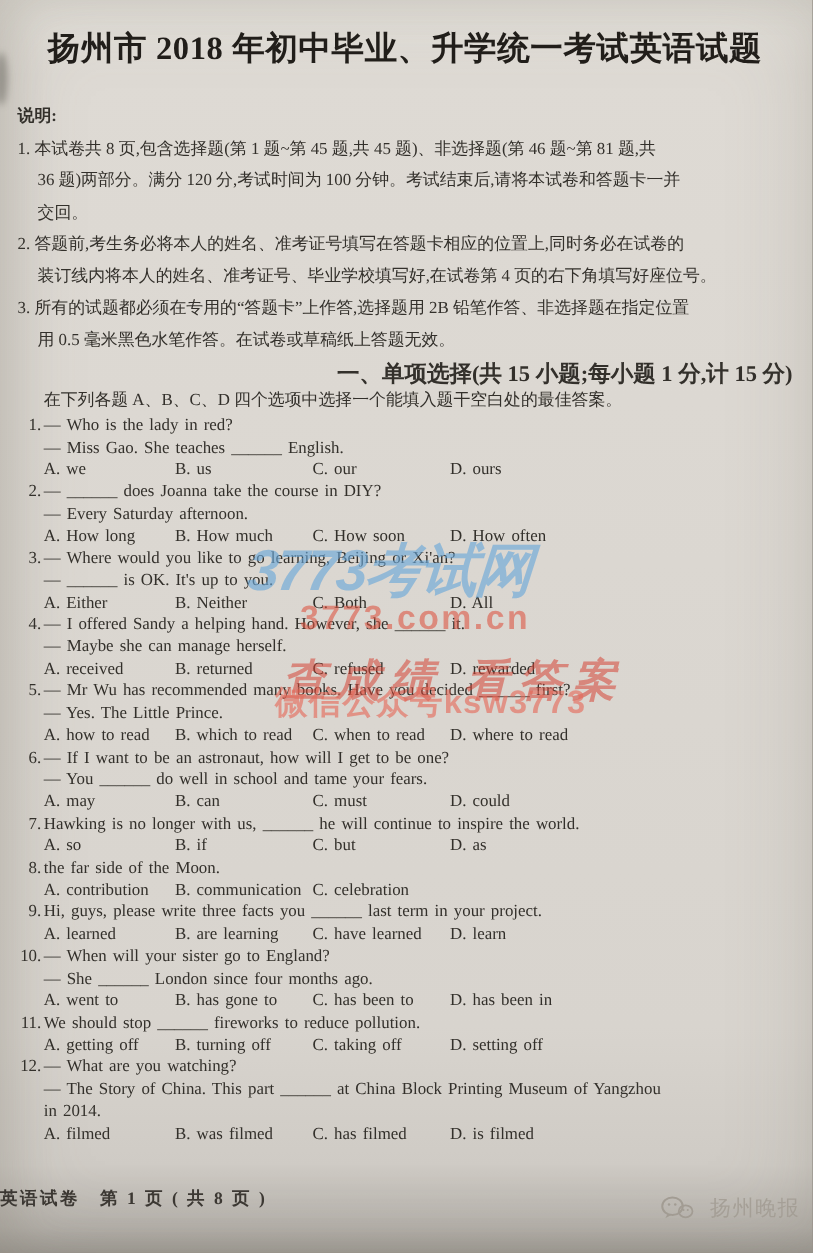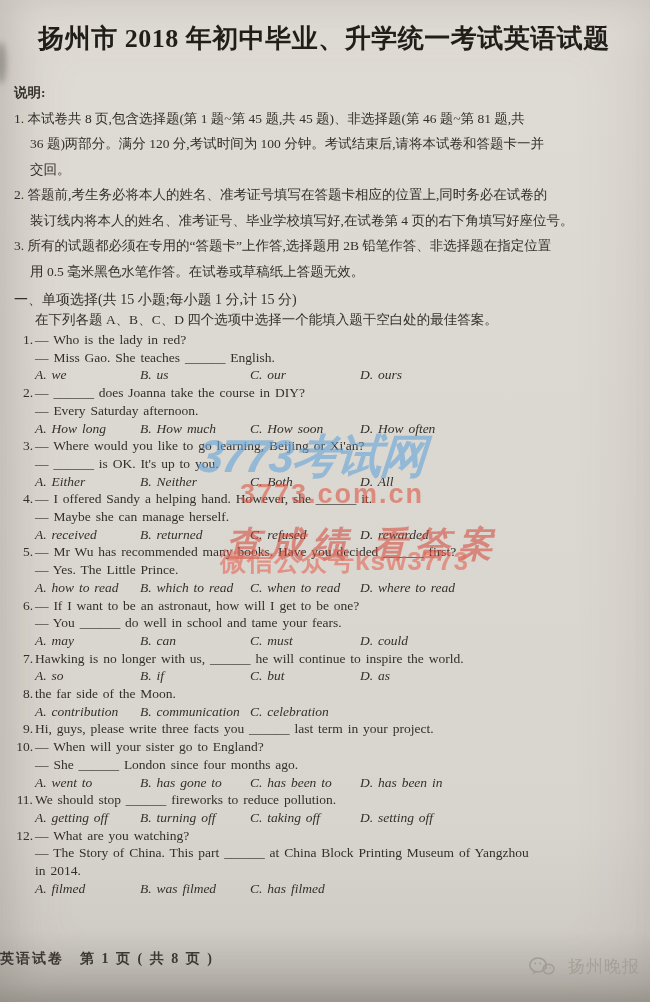--- a/index.html
+++ b/index.html
@@ -14,27 +14,27 @@
     color:#33302b;
   }
   .smudge{position:absolute;left:-4px;top:42px;width:10px;height:42px;background:#6f6c65;border-radius:50%;filter:blur(3px);opacity:.55;}
   .content{position:absolute;top:0;left:0;right:0;padding:0 16px 0 14px;}
   .title{margin-top:22px;text-align:center;font-size:26px;font-weight:bold;color:#211e1a;letter-spacing:.5px;line-height:34px;}
   .instructions{margin-top:24px;font-size:13.5px;line-height:25.5px;}
   .instr-label{font-weight:bold;}
   .instr-item .l0{padding-left:0;}
   .instr-item .lx{padding-left:16px;}
   .section{margin-top:5px;font-size:13.5px;}
-  .section-heading{font-weight:normal;font-size:14px;line-height:21px;}
+  .section-heading{font-weight:bold;font-size:18px;line-height:21px;text-align:right;}
   .section-sub{padding-left:21px;line-height:19px;}
   .questions{margin-top:2px;font-size:13.5px;line-height:17.7px;word-spacing:1.5px;}
   .q{position:relative;}
   .qline{padding-left:21px;position:relative;}
   .qnum{position:absolute;left:0;width:19px;text-align:right;}
-  .opts{display:grid;grid-template-columns:105px 110px 110px auto;padding-left:21px;font-style:italic;}
+  .opts{display:grid;grid-template-columns:105px 110px 110px auto;padding-left:21px;}
   .wm{position:absolute;pointer-events:none;white-space:nowrap;}
   .wm-blue{left:198px;top:426px;font-size:46px;font-weight:bold;font-style:italic;font-family:"Liberation Sans","DejaVu Sans",sans-serif;color:rgba(104,166,216,.62);letter-spacing:-2px;transform:skewX(-4deg);}
   .wm-domain{left:240px;top:479px;font-size:27px;font-weight:bold;color:rgba(221,82,64,.58);letter-spacing:2px;font-family:"Liberation Sans","DejaVu Sans",sans-serif;}
   .wm-slogan{left:226px;top:505px;font-size:35px;font-weight:600;font-style:italic;color:rgba(213,70,55,.55);letter-spacing:8px;margin-top:16px;}
   .wm-wechat{left:220px;top:544px;font-size:26px;color:rgba(229,105,88,.62);letter-spacing:1px;font-family:"Liberation Sans","DejaVu Sans",sans-serif;font-weight:bold;}
   .footer-center{position:absolute;bottom:34px;left:0;right:40px;text-align:left;font-size:14px;font-weight:bold;color:#3c3833;letter-spacing:2px;}
   .footer-logo{position:absolute;right:10px;bottom:24px;display:flex;align-items:center;gap:12px;color:#a29c93;}
   .footer-logo-text{font-size:17px;letter-spacing:1px;opacity:.85;}
 </style>
 </head>
@@ -151,20 +151,26 @@
         <div class="qline">the far side of the Moon.</div>
         <div class="opts">
           <span>A. contribution</span>
           <span>B. communication</span>
           <span>C. celebration</span>
         </div>
       </div>
 
       <div class="q">
         <div class="qline"><span class="qnum">9.</span><span>Hi, guys, please write three facts you ______ last term in your project.</span></div>
+        <div class="opts">
+          <span>A. learned</span>
+          <span>B. are learning</span>
+          <span>C. have learned</span>
+          <span>D. learn</span>
+        </div>
       </div>
 
       <div class="q">
         <div class="qline"><span class="qnum">10.</span><span>— When will your sister go to England?</span></div>
         <div class="qline">— She ______ London since four months ago.</div>
         <div class="opts">
           <span>A. went to</span>
           <span>B. has gone to</span>
           <span>C. has been to</span>
           <span>D. has been in</span>
@@ -182,20 +188,21 @@
       </div>
 
       <div class="q">
         <div class="qline"><span class="qnum">12.</span><span>— What are you watching?</span></div>
         <div class="qline">— The Story of China. This part ______ at China Block Printing Museum of Yangzhou</div>
         <div class="qline">in 2014.</div>
         <div class="opts">
           <span>A. filmed</span>
           <span>B. was filmed</span>
           <span>C. has filmed</span>
+          <span>D. is filmed</span>
         </div>
       </div>
 
     </div>
   </div>
 
   <div class="wm wm-blue">3773考试网</div>
   <div class="wm wm-domain">3773.com.cn</div>
   <div class="wm wm-slogan">查成绩 看答案</div>
   <div class="wm wm-wechat">微信公众号ksw3773</div>

